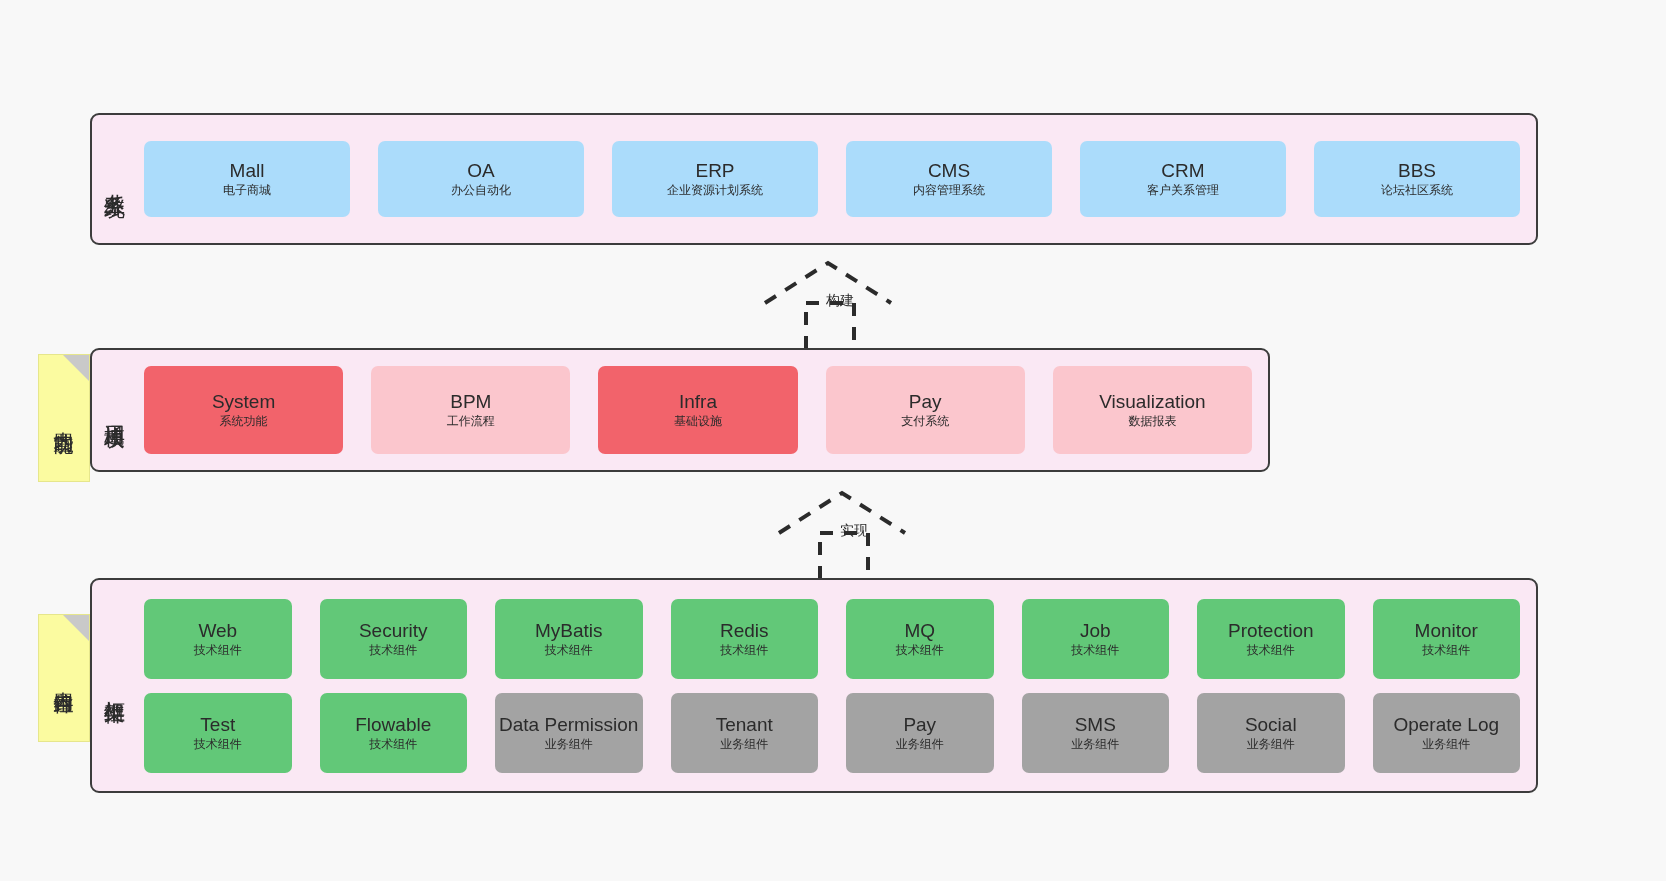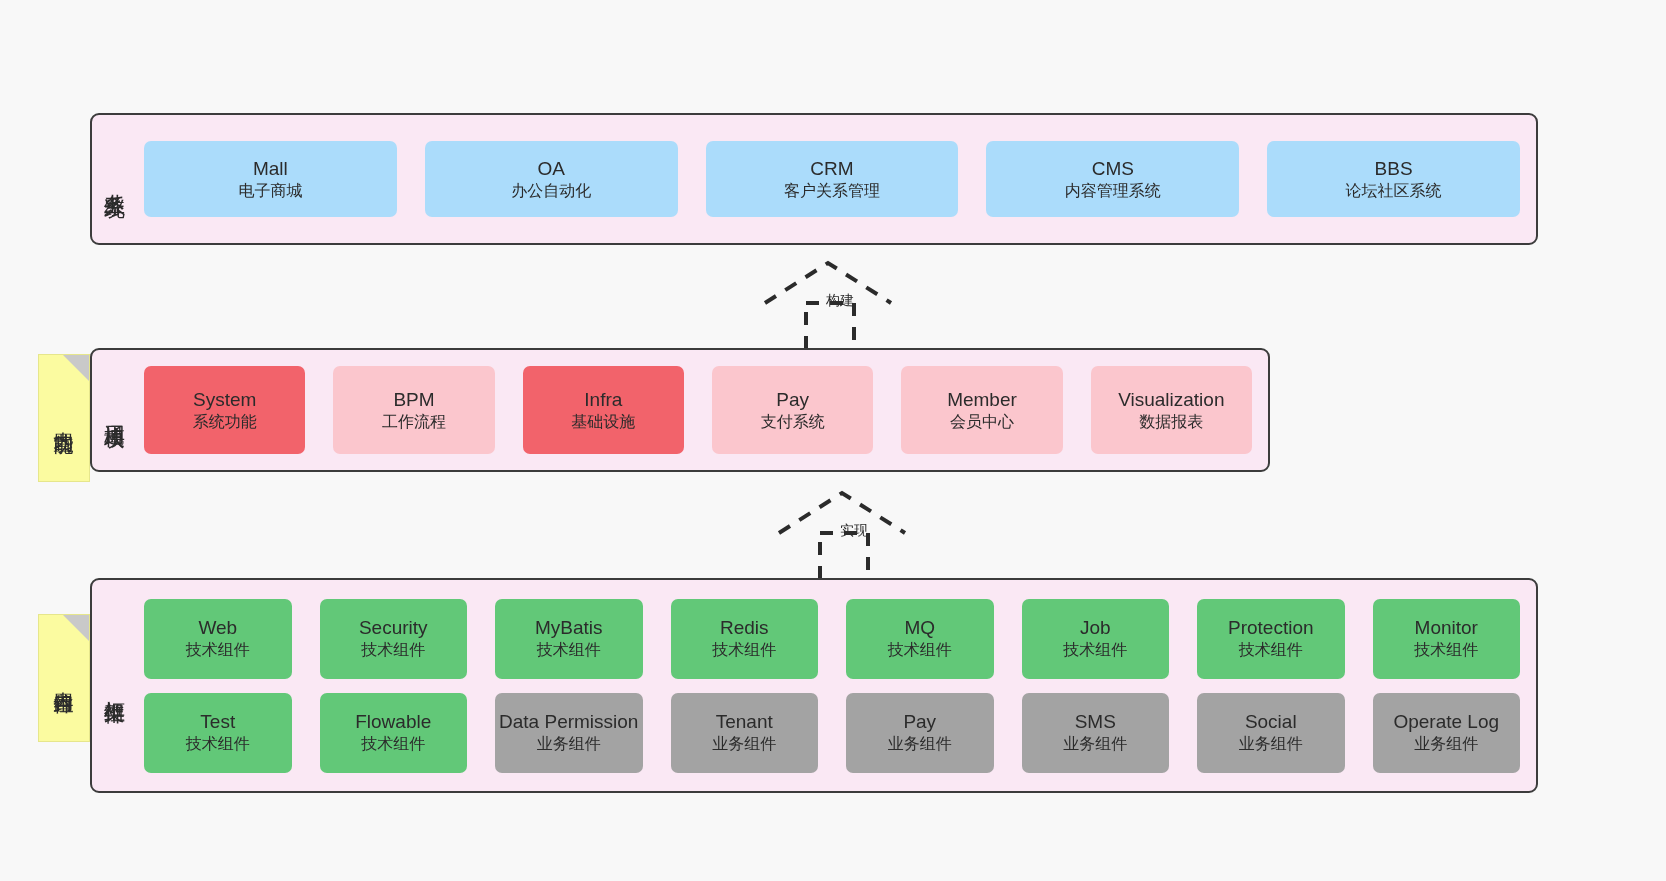--- a/index.html
+++ b/index.html
@@ -75,21 +75,21 @@
     line-height: 1.28;
     padding: 6px 4px;
     box-sizing: border-box;
   }
 
   .card .title {
     font-size: 19px;
   }
 
   .card .sub {
-    font-size: 16px;
+    font-size: 12px;
   }
 
   .card.biz   { background: #abdcfb; height: 76px; }
   .card.mod   { background: #fbc6cd; height: 88px; }
   .card.mod.strong { background: #f2636b; }
   .card.comp  { background: #eaf7ec; height: 80px; }
   .card.comp.tech { background: #62c878; }
   .card.comp.biz2 { background: #a3a3a3; }
 
   
@@ -152,26 +152,30 @@
       <div class="row">
         <div class="card biz">
           <span class="title">Mall</span>
           <span class="sub">电子商城</span>
         </div>
         <div class="card biz">
           <span class="title">OA</span>
           <span class="sub">办公自动化</span>
         </div>
         <div class="card biz">
+          <span class="title">ERP</span>
+          <span class="sub">企业资源计划系统</span>
+        </div>
+        <div class="card biz">
+          <span class="title">CMS</span>
+          <span class="sub">内容管理系统</span>
+        </div>
+        <div class="card biz">
           <span class="title">CRM</span>
           <span class="sub">客户关系管理</span>
-        </div>
-        <div class="card biz">
-          <span class="title">CMS</span>
-          <span class="sub">内容管理系统</span>
         </div>
         <div class="card biz">
           <span class="title">BBS</span>
           <span class="sub">论坛社区系统</span>
         </div>
       </div>
     </div>
   </div>
 
   <div class="connector" id="connector-build" style="left:760px; top:258px;">
@@ -201,24 +205,20 @@
         </div>
         <div class="card mod strong">
           <span class="title">Infra</span>
           <span class="sub">基础设施</span>
         </div>
         <div class="card mod">
           <span class="title">Pay</span>
           <span class="sub">支付系统</span>
         </div>
         <div class="card mod">
-          <span class="title">Member</span>
-          <span class="sub">会员中心</span>
-        </div>
-        <div class="card mod">
           <span class="title">Visualization</span>
           <span class="sub">数据报表</span>
         </div>
       </div>
     </div>
   </div>
 
   <div class="connector" id="connector-implement" style="left:774px; top:488px;">
     <svg width="160" height="96" viewBox="0 0 160 96">
       <path d="M 5 45 L 68 5 L 131 45" fill="none" stroke="#2b2b2b" stroke-width="4" stroke-dasharray="13 11" stroke-linecap="butt"></path>

